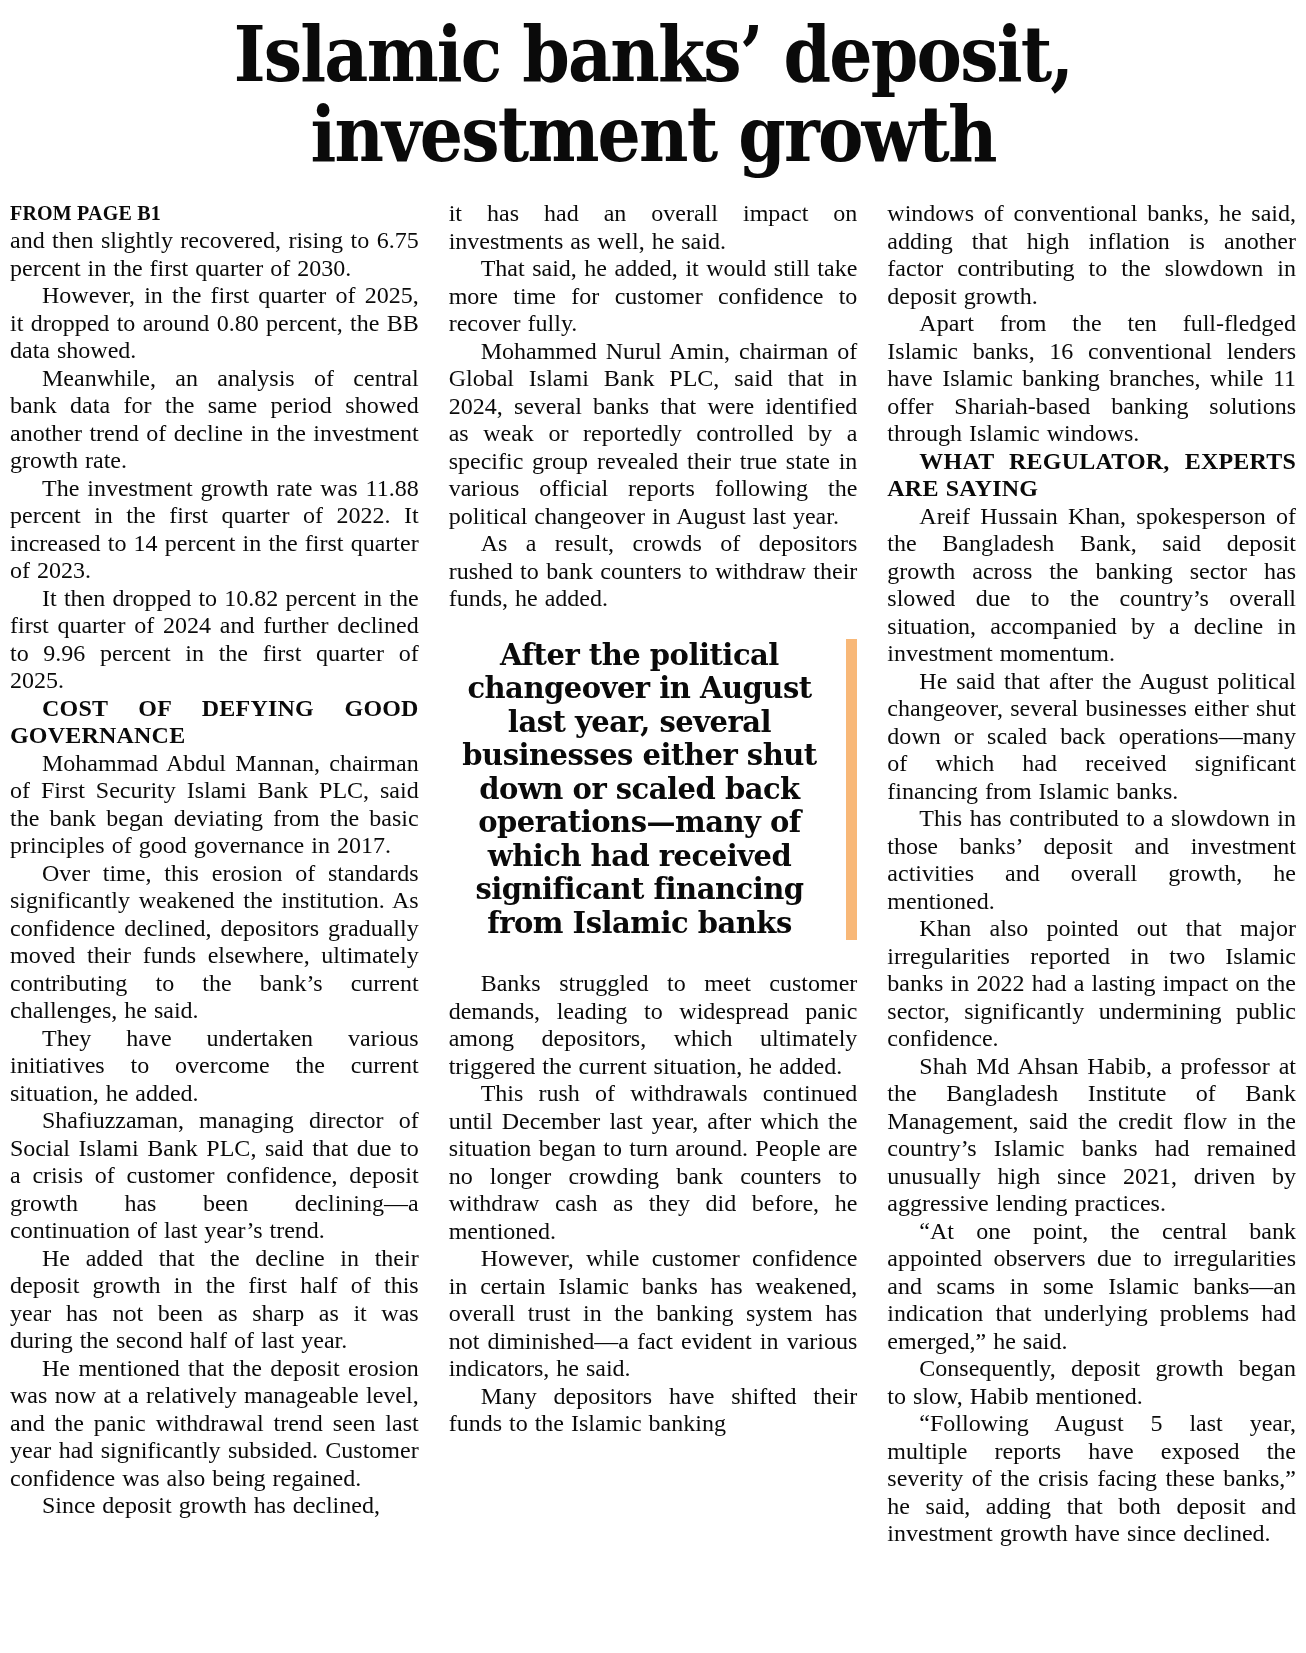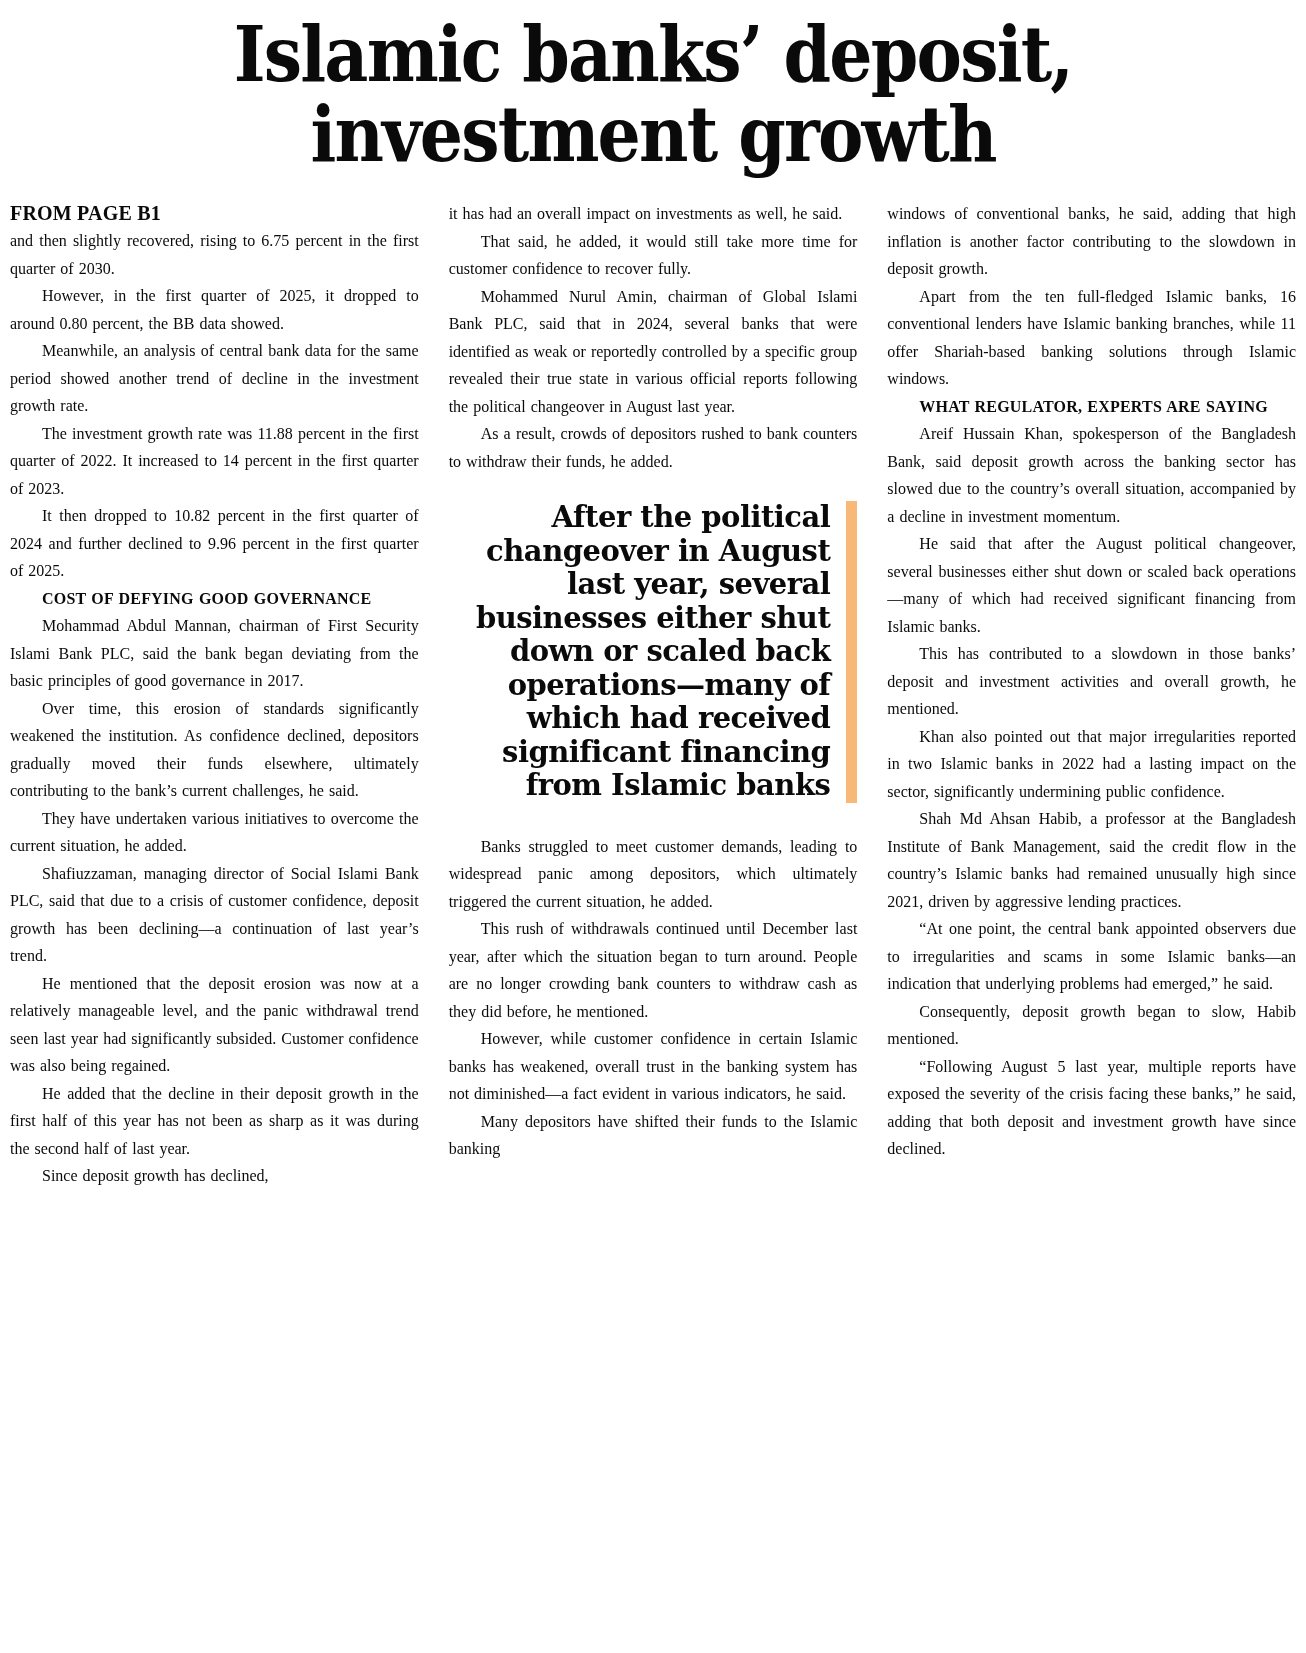--- a/index.html
+++ b/index.html
@@ -34,38 +34,38 @@
     align-items: start;
     margin-top: 32px;
   }
   .kicker {
     font-weight: 700;
     font-size: 20px;
     line-height: 27px;
     letter-spacing: 0.2px;
   }
   p.body-para, p.subhead {
-    font-size: 16px;
+    font-size: 24px;
     line-height: 27.5px;
     text-align: justify;
     text-indent: 32px;
     word-spacing: 1px;
   }
   p.noindent { text-indent: 0; }
   p.subhead {
     font-weight: 700;
     letter-spacing: 0.2px;
   }
   blockquote.pull-quote {
     font-family: "DejaVu Serif", "Liberation Serif", serif;
     font-weight: 700;
     font-size: 29px;
     line-height: 33.5px;
     letter-spacing: -0.5px;
-    text-align: right;
+    text-align: center;
     border-right: 11px solid #F8B878;
     padding-right: 16px;
     margin: 26px 0 30px 0;
   }
 </style>
 </head>
 <body>
 
 <div class="page">
 
@@ -77,22 +77,22 @@
     <p class="body-para noindent">and then slightly recovered, rising to 6.75 percent in the first quarter of 2030.</p>
         <p class="body-para">However, in the first quarter of 2025, it dropped to around 0.80 percent, the BB data showed.</p>
         <p class="body-para">Meanwhile, an analysis of central bank data for the same period showed another trend of decline in the investment growth rate.</p>
         <p class="body-para">The investment growth rate was 11.88 percent in the first quarter of 2022. It increased to 14 percent in the first quarter of 2023.</p>
         <p class="body-para">It then dropped to 10.82 percent in the first quarter of 2024 and further declined to 9.96 percent in the first quarter of 2025.</p>
         <p class="subhead">COST OF DEFYING GOOD GOVERNANCE</p>
         <p class="body-para">Mohammad Abdul Mannan, chairman of First Security Islami Bank PLC, said the bank began deviating from the basic principles of good governance in 2017.</p>
         <p class="body-para">Over time, this erosion of standards significantly weakened the institution. As confidence declined, depositors gradually moved their funds elsewhere, ultimately contributing to the bank’s current challenges, he said.</p>
         <p class="body-para">They have undertaken various initiatives to overcome the current situation, he added.</p>
         <p class="body-para">Shafiuzzaman, managing director of Social Islami Bank PLC, said that due to a crisis of customer confidence, deposit growth has been declining—a continuation of last year’s trend.</p>
+        <p class="body-para">He added that the decline in their deposit growth in the first half of this year has not been as sharp as it was during the second half of last year.</p>
         <p class="body-para">He mentioned that the deposit erosion was now at a relatively manageable level, and the panic withdrawal trend seen last year had significantly subsided. Customer confidence was also being regained.</p>
-        <p class="body-para">He added that the decline in their deposit growth in the first half of this year has not been as sharp as it was during the second half of last year.</p>
         <p class="body-para">Since deposit growth has declined,</p>
       </div>
     <div class="col">
         <p class="body-para noindent">it has had an overall impact on investments as well, he said.</p>
         <p class="body-para">That said, he added, it would still take more time for customer confidence to recover fully.</p>
         <p class="body-para">Mohammed Nurul Amin, chairman of Global Islami Bank PLC, said that in 2024, several banks that were identified as weak or reportedly controlled by a specific group revealed their true state in various official reports following the political changeover in August last year.</p>
         <p class="body-para">As a result, crowds of depositors rushed to bank counters to withdraw their funds, he added.</p>
         <blockquote class="pull-quote" style="border-right-color: rgb(248, 184, 120);">After the political changeover in August last year, several businesses either shut down or scaled back operations—many of which had received significant financing from Islamic banks</blockquote>
         <p class="body-para">Banks struggled to meet customer demands, leading to widespread panic among depositors, which ultimately triggered the current situation, he added.</p>
         <p class="body-para">This rush of withdrawals continued until December last year, after which the situation began to turn around. People are no longer crowding bank counters to withdraw cash as they did before, he mentioned.</p>

